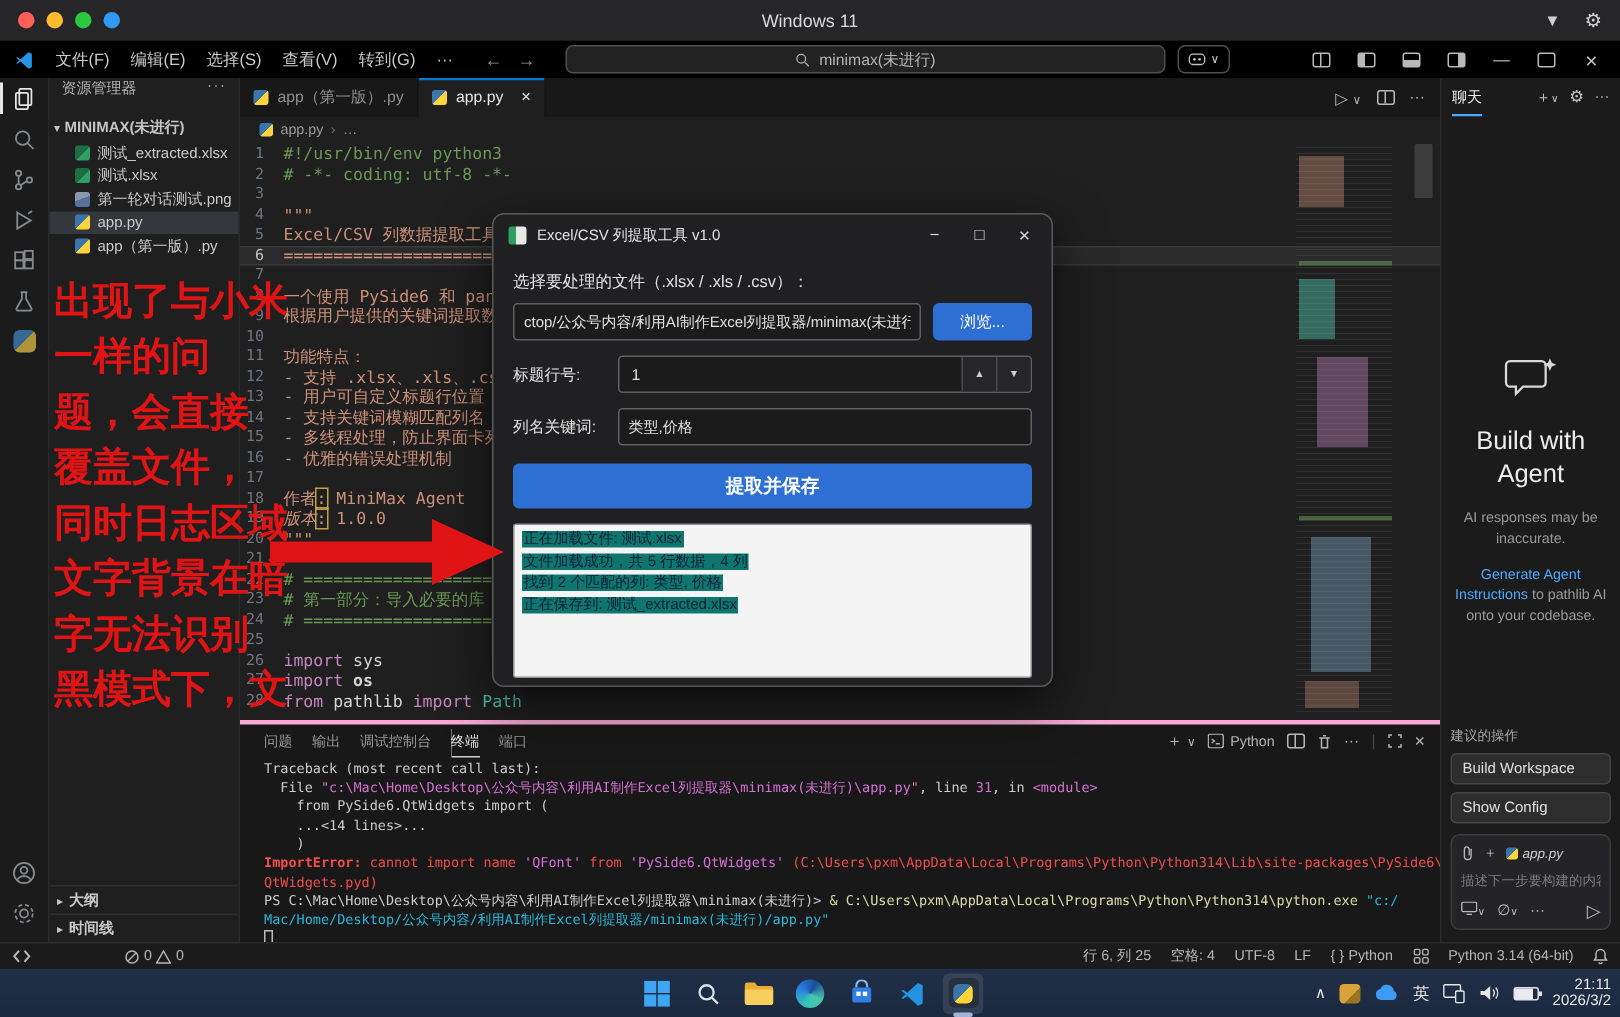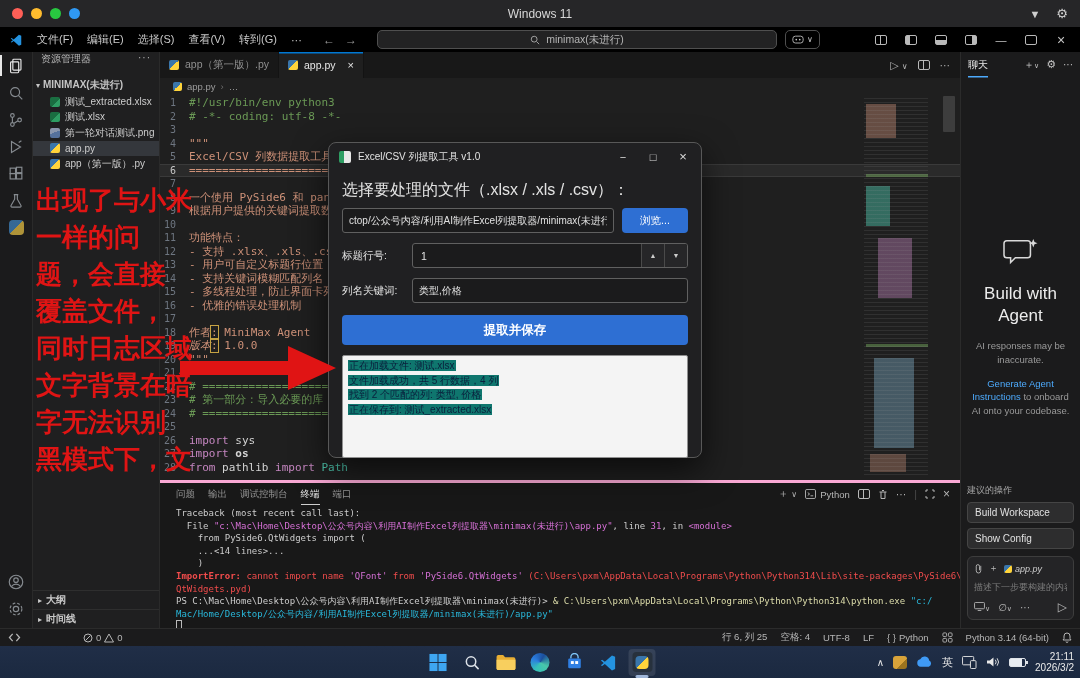--- a/index.html
+++ b/index.html
@@ -123,21 +123,21 @@
 .battery{width:17px;height:9px;border:1px solid #dfe3e8;border-radius:2px;position:relative;background:linear-gradient(90deg,#e8ecf1 0 80%,transparent 80%)}
 .battery::after{content:"";position:absolute;right:-3px;top:2px;width:2px;height:3px;background:#dfe3e8}
 
 
 .dialog{position:absolute;left:328px;top:142px;width:374px;height:316px;background:#202022;border:1px solid #585858;border-radius:8px;box-shadow:0 12px 34px rgba(0,0,0,.65);z-index:40;color:#e3e3e3}
 .dlg-title{height:27px;display:flex;align-items:center;padding:0 3px 0 10px;gap:7px;font-size:10px}
 .dlg-appicon{width:12px;height:12px;border-radius:2px;background:linear-gradient(90deg,#2e9e63 40%,#e8e8e8 40%);flex:none}
 .dlg-ctl{margin-left:auto;display:flex}
 .dlg-btn{width:30px;height:23px;display:flex;align-items:center;justify-content:center;color:#dcdcdc;font-size:11px}
 .dlg-body{padding:7px 13px 0}
-.dlg-label{font-size:16px;margin:3px 0 7px}
+.dlg-label{font-size:11px;margin:3px 0 7px}
 .drow{display:flex;gap:8px;align-items:center;margin-bottom:10px}
 .dlg-lbl{width:62px;flex:none;font-size:10.5px}
 .dlg-input{flex:1;height:25px;background:#1b1b1c;border:1px solid #606060;border-radius:3px;color:#e0e0e0;font-size:10px;padding:0 6px;font-family:"Liberation Sans","DejaVu Sans",sans-serif;min-width:0}
 .browse{width:66px;height:25px;background:#2e6fd3;border:none;border-radius:4px;color:#fff;font-size:10.5px;flex:none}
 .spin{flex:1;display:flex;height:25px;background:#1b1b1c;border:1px solid #606060;border-radius:3px;align-items:center;overflow:hidden}
 .spin-val{flex:1;padding-left:8px;font-size:10.5px}
 .spin-btn{width:23px;height:100%;display:flex;align-items:center;justify-content:center;color:#ccc;font-size:7px;border-left:1px solid #4a4a4a;background:#262628}
 .extract{margin-top:2px;width:100%;height:30px;background:#2e6fd3;border:none;border-radius:4px;color:#fff;font-size:12.5px;font-weight:bold}
 .dlg-log{margin-top:10px;height:103px;background:#f4f4f4;border:1px solid #909090;border-radius:2px;padding:3px 5px;font-size:10px;line-height:14.5px;overflow:hidden}
 .loghl{background:#0f766e;color:#0a1f3c;padding:0 1px}
@@ -422,21 +422,21 @@
       <span style="font-size:11px">⚙</span>
       <span>···</span>
     </div>
     <div class="chat-body">
       <svg class="bubble" width="38" height="34" viewBox="0 0 40 36">
         <path d="M5 4 h22 a3 3 0 0 1 3 3 v12 a3 3 0 0 1 -3 3 H14 l-5 5 v-5 H5 a3 3 0 0 1 -3 -3 V7 a3 3 0 0 1 3 -3 Z" stroke="#d9d9d9" fill="none" stroke-width="1.6"></path>
         <path d="M33 2 l1.3 3.2 L37.5 6.5 l-3.2 1.3 L33 11 l-1.3 -3.2 L28.5 6.5 l3.2 -1.3 Z" fill="#d9d9d9"></path>
       </svg>
       <div class="chat-title">Build with Agent</div>
       <div class="chat-sub">AI responses may be inaccurate.</div>
-      <div class="chat-link-wrap"><span class="chat-link">Generate Agent Instructions</span><span> to onboard AI onto your codebase.</span></div>
+      <div class="chat-link-wrap"><span class="chat-link">Generate Agent Instructions</span><span> to pathlib AI onto your codebase.</span></div>
     </div>
     <div class="sugg">
       <div class="sugg-label">建议的操作</div>
       <button class="sugg-btn">Build Workspace</button>
       <button class="sugg-btn">Show Config</button>
     </div>
     <div class="chat-input">
       <div class="ci-row">
         <svg width="9" height="11" viewBox="0 0 10 12">
             <path d="M7.5 3 v5.5 a2.5 2.5 0 0 1 -5 0 V3.5 a1.8 1.8 0 0 1 3.6 0 V8" stroke="#b9b9b9" fill="none"></path>

